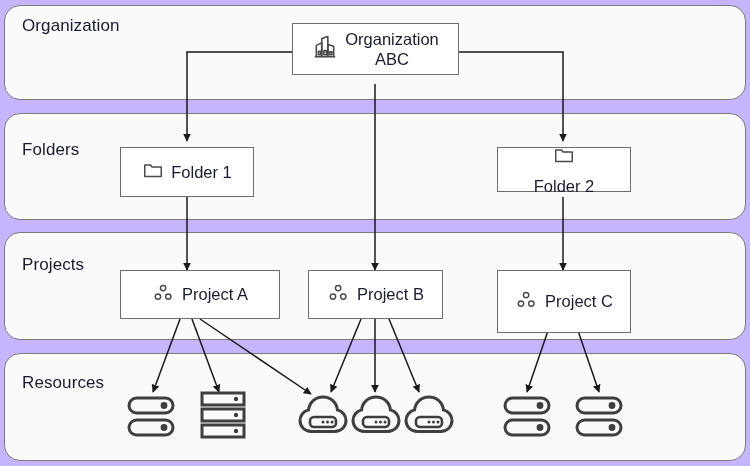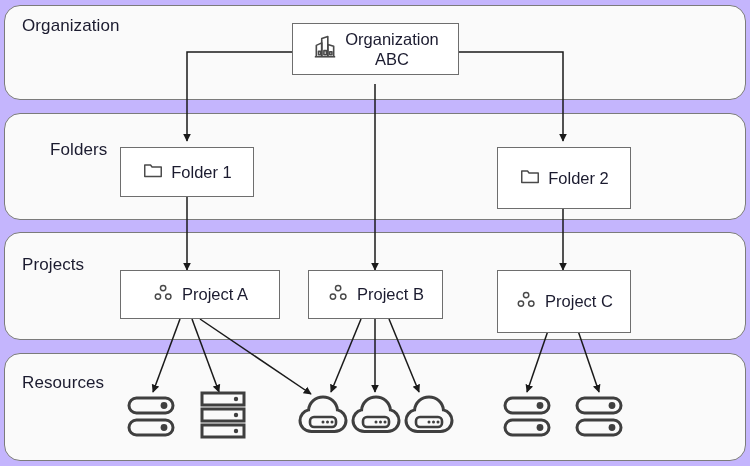--- a/index.html
+++ b/index.html
@@ -27,21 +27,21 @@
 <body>
 
 <div id="stage">
 
   <div class="lane" style="left:4px;top:5px;width:742px;height:95px;"></div>
   <div class="lane" style="left:4px;top:113px;width:742px;height:107px;"></div>
   <div class="lane" style="left:4px;top:232px;width:742px;height:108px;"></div>
   <div class="lane" style="left:4px;top:353px;width:742px;height:108px;"></div>
 
   <div class="lane-title" style="left:22px;top:16px;">Organization</div>
-  <div class="lane-title" style="left:22px;top:140px;margin-left:28px;">Folders</div>
+  <div class="lane-title" style="left:22px;top:140px;">Folders</div>
   <div class="lane-title" style="left:22px;top:255px;">Projects</div>
   <div class="lane-title" style="left:22px;top:373px;text-align:center;">Resources</div>
 
   <svg id="wires" viewBox="0 0 750 466">
     <defs>
       <marker id="ah" markerWidth="9" markerHeight="9" refX="7.2" refY="4.5" orient="auto" markerUnits="userSpaceOnUse">
         <path d="M0,0.6 L8,4.5 L0,8.4 z" fill="#1a1a1a"></path>
       </marker>
     </defs>
     <g fill="none" stroke="#4f4f4f" stroke-width="1.5">
@@ -86,21 +86,21 @@
 
   <div class="node" style="left:120px;top:147px;width:134px;height:50px;">
     <span class="ico">
       <svg width="22" height="22" viewBox="0 0 24 24" fill="none" stroke="#4a4a4a" stroke-width="1.6" stroke-linejoin="round">
         <path d="M3 6.5h6.3l1.7 2.2H21V19H3z"></path>
       </svg>
     </span>
     <span class="lbl">Folder 1</span>
   </div>
 
-  <div class="node" style="left:497px;top:147px;width:134px;height:62px;">
+  <div class="node" style="left:497px;top:147px;width:134px;height:45px;flex-direction:column;">
     <span class="ico">
       <svg width="22" height="22" viewBox="0 0 24 24" fill="none" stroke="#4a4a4a" stroke-width="1.6" stroke-linejoin="round">
         <path d="M3 6.5h6.3l1.7 2.2H21V19H3z"></path>
       </svg>
     </span>
     <span class="lbl">Folder 2</span>
   </div>
 
   <div class="node" style="left:120px;top:270px;width:160px;height:49px;">
     <span class="ico">

